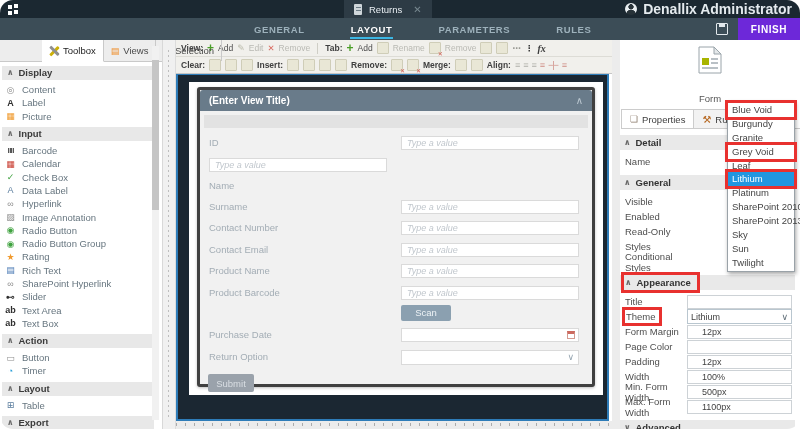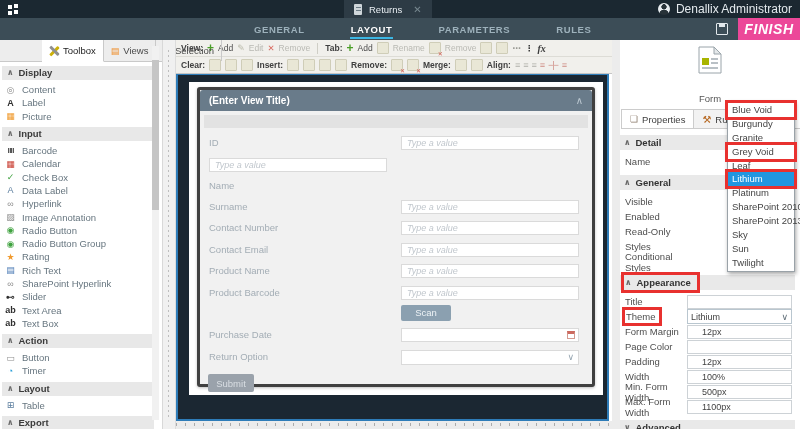--- a/index.html
+++ b/index.html
@@ -1,41 +1,41 @@
 <!DOCTYPE html>
 <html><head>
 <meta charset="utf-8">
 <style>
   html,body{margin:0;padding:0;background:#fff;}
   .app{position:relative;width:800px;height:429px;overflow:hidden;
-       font-family:"Liberation Sans","DejaVu Sans",sans-serif;font-size:10px;color:#444;
+       font-family:"Liberation Sans","DejaVu Sans",sans-serif;font-size:10px;color:#444;border-radius:13px;
        -webkit-font-smoothing:antialiased;}
   
   .topbar{height:18px;background:#1b2831;display:flex;align-items:center;color:#dde5ea;position:relative;}
   .grid-ic{width:11px;height:11px;margin-left:8px;position:relative;display:inline-block;}
   .grid-ic i{position:absolute;width:4px;height:4px;background:#fff;}
   .grid-ic i:nth-child(1){left:0;top:1px;} .grid-ic i:nth-child(2){left:6px;top:0;}
   .grid-ic i:nth-child(3){left:0;top:7px;} .grid-ic i:nth-child(4){left:6px;top:6px;}
   .doc-tab{position:absolute;left:344px;top:0;height:18px;background:#2d3b45;display:flex;align-items:center;gap:7px;padding:0 10px;font-size:9.5px;color:#e8eef2;}
   .mini-doc{width:8px;height:11px;background:#cfd6da;border-radius:1px;position:relative;}
   .mini-doc::after{content:"";position:absolute;left:1.5px;top:3px;width:5px;height:1.5px;background:#6a7a84;box-shadow:0 3px 0 #6a7a84;}
   .tab-x{color:#76878f;font-size:10px;margin-left:4px;}
-  .user{margin-left:auto;margin-right:8px;display:flex;align-items:center;gap:6px;font-size:12px;color:#e4eaee;}
+  .user{margin-left:auto;margin-right:8px;display:flex;align-items:center;gap:6px;font-size:14px;color:#e4eaee;font-weight:bold;}
   .avatar{width:12px;height:12px;border-radius:50%;background:
      radial-gradient(circle at 50% 32%, #273238 0 2.4px, transparent 2.9px),
      radial-gradient(circle at 50% 95%, #273238 0 4.5px, transparent 5px), #e8edf0;}
   
   .menubar{height:22px;background:#3c4d57;display:flex;align-items:center;}
   .mtab{color:#9db1bb;font-size:9.5px;font-weight:bold;letter-spacing:.6px;margin-right:44px;padding:4px 1px 2px;border-bottom:2px solid transparent;}
   .mtab.first{margin-left:253px;}
   .mtab.active{color:#fff;border-bottom-color:#3cb6e3;}
   .floppy{width:10px;height:10px;margin-left:auto;margin-right:10px;border:1px solid #e2e8ec;border-radius:1px;
      background:linear-gradient(#e2e8ec 0 3px,transparent 3px) 50% 0/6px 3px no-repeat,
                 linear-gradient(transparent 0 4px,#e2e8ec 4px) 50% 100%/7px 4px no-repeat;}
-  .finish{width:62px;height:22px;background:#ec4899;color:#fff;border:none;font-size:14px;font-weight:bold;letter-spacing:.6px;font-family:inherit;font-style:italic;}
+  .finish{width:62px;height:22px;background:#6d28d9;color:#fff;border:none;font-size:10px;font-weight:bold;letter-spacing:.6px;font-family:inherit;}
   
   .body{display:flex;height:389px;}
   
   .left-panel{width:163px;background:#fff;border-right:1px solid #d8d8d8;position:relative;box-sizing:border-box;}
   .lp-tabs{display:flex;height:21px;border-bottom:1px solid #c9c9c9;background:#ededed;font-size:9.5px;}
   .lp-tab{display:flex;align-items:center;gap:4px;padding:0 7px;border-right:1px solid #c9c9c9;color:#4a4a4a;}
   .lp-tab.active{background:#fff;border-bottom:1px solid #fff;margin-bottom:-1px;color:#222;margin-left:42px;}
   .x-tools{width:10px;height:10px;position:relative;}
   .x-tools::before,.x-tools::after{content:"";position:absolute;left:4px;top:-1px;width:2.5px;height:12px;border-radius:1px;}
   .x-tools::before{background:#cdb10a;transform:rotate(45deg);}

